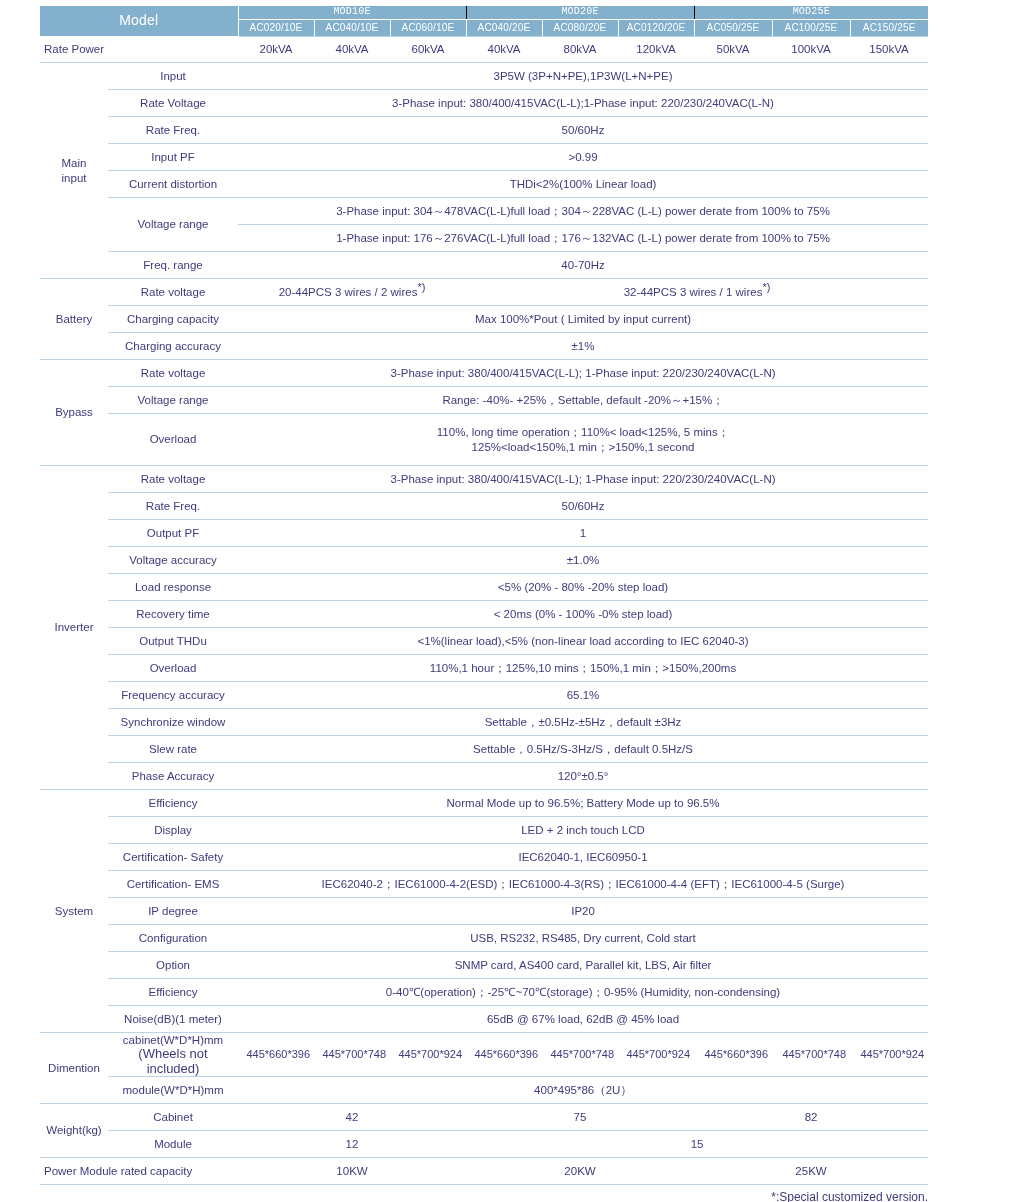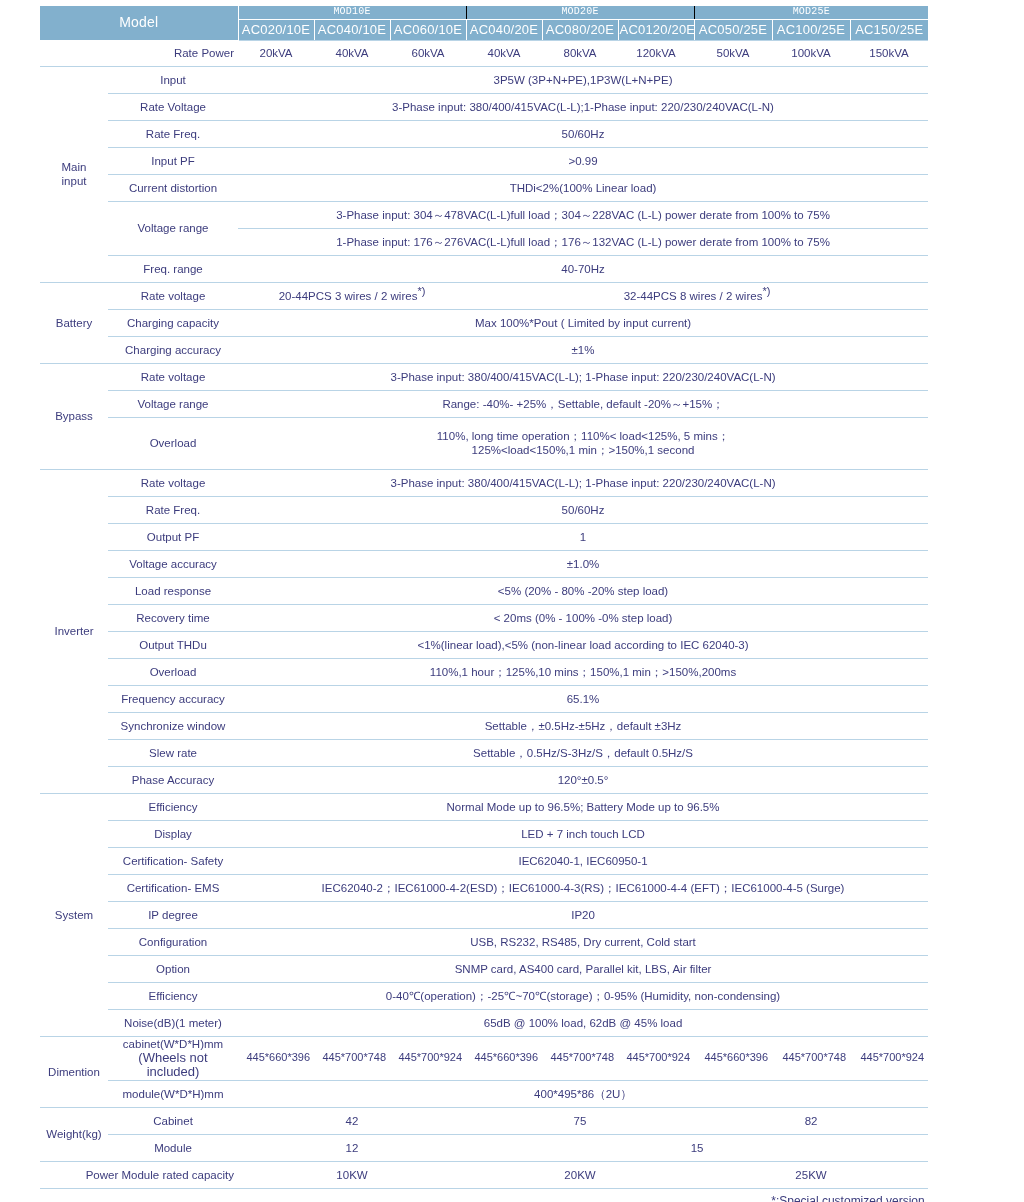--- a/index.html
+++ b/index.html
@@ -49,39 +49,39 @@
   .hdr.model {
     font-size: 14px;
     border-right: 1px solid #ffffff;
   }
   .hdr.fam {
     font-size: 10px;
     border-left: 1px solid #000000;
     font-family: Liberation Mono, monospace;
   }
   .hdr.sku {
-    font-size: 13px;
+    font-size: 10px;
     border-left: 1px solid #ffffff;
     border-bottom: 1px solid #b9d4e6 !important;
     padding: 2px 1px;
   }
   
   .grp {
     border-right: 1px solid #cfe2ee;
     font-size: 12.5px;
     text-align: center;
   }
   .sec-top td { border-top: 1px solid #9dc3da; }
   .param {
     text-align: left;
     padding-left: 9px;
     border-right: 1px solid #cfe2ee;
     font-size: 12.5px;
   }
-  .param.center { text-align: right; padding-left: 4px; }
+  .param.center { text-align: left; padding-left: 4px; }
   .val { font-size: 12.5px; }
   .val.small { font-size: 11px; text-align: right; }
   .sub {
     display: block;
     font-size: 13px;
     line-height: 1.1;
   }
   .cellsep { border-left: 1px solid #cfe2ee; }
   .r1 { height: 26px; }
   .r2 { height: 27px; }
@@ -187,21 +187,21 @@
     </tr>
     <tr class="r2">
       <td class="param">Freq. range</td>
       <td class="val" colspan="9">40-70Hz</td>
     </tr>
 
     <tr class="r2 sec-top">
       <td class="grp" rowspan="3">Battery</td>
       <td class="param">Rate voltage</td>
       <td class="val" colspan="3"><span>20-44PCS 3 wires / 2 wires</span><sup class="star">*)</sup></td>
-      <td class="val cellsep" colspan="6"><span>32-44PCS 8 wires / 2 wires</span><sup class="star">*)</sup></td>
+      <td class="val cellsep" colspan="6"><span>32-44PCS 3 wires / 1 wires</span><sup class="star">*)</sup></td>
     </tr>
     <tr class="r2">
       <td class="param">Charging capacity</td>
       <td class="val" colspan="9">Max 100%*Pout ( Limited by input current)</td>
     </tr>
     <tr class="r2">
       <td class="param">Charging accuracy</td>
       <td class="val" colspan="9">±1%</td>
     </tr>
 
@@ -272,21 +272,21 @@
       <td class="val" colspan="9">120°±0.5°</td>
     </tr>
 
     <tr class="r2 sec-top">
       <td class="grp" rowspan="9">System</td>
       <td class="param">Efficiency</td>
       <td class="val" colspan="9">Normal Mode up to 96.5%; Battery Mode up to 96.5%</td>
     </tr>
     <tr class="r2">
       <td class="param">Display</td>
-      <td class="val" colspan="9">LED + 7 inch touch LCD</td>
+      <td class="val" colspan="9">LED + 2 inch touch LCD</td>
     </tr>
     <tr class="r2">
       <td class="param">Certification- Safety</td>
       <td class="val" colspan="9">IEC62040-1, IEC60950-1</td>
     </tr>
     <tr class="r2">
       <td class="param">Certification- EMS</td>
       <td class="val" colspan="9">IEC62040-2；IEC61000-4-2(ESD)；IEC61000-4-3(RS)；IEC61000-4-4 (EFT)；IEC61000-4-5 (Surge)</td>
     </tr>
     <tr class="r2">
@@ -300,21 +300,21 @@
     <tr class="r2">
       <td class="param">Option</td>
       <td class="val" colspan="9">SNMP card, AS400 card, Parallel kit, LBS, Air filter</td>
     </tr>
     <tr class="r2">
       <td class="param">Efficiency</td>
       <td class="val" colspan="9">0-40℃(operation)；-25℃~70℃(storage)；0-95% (Humidity, non-condensing)</td>
     </tr>
     <tr class="r2">
       <td class="param">Noise(dB)(1 meter)</td>
-      <td class="val" colspan="9">65dB @ 100% load, 62dB @ 45% load</td>
+      <td class="val" colspan="9">65dB @ 67% load, 62dB @ 45% load</td>
     </tr>
 
     <tr class="r1 sec-top dimcab">
       <td class="grp" rowspan="2">Dimention</td>
       <td class="param">
         <span>cabinet(W*D*H)mm</span>
         <span class="sub">(Wheels not included)</span>
       </td>
       <td class="val small">445*660*396</td>
       <td class="val small cellsep">445*700*748</td>

